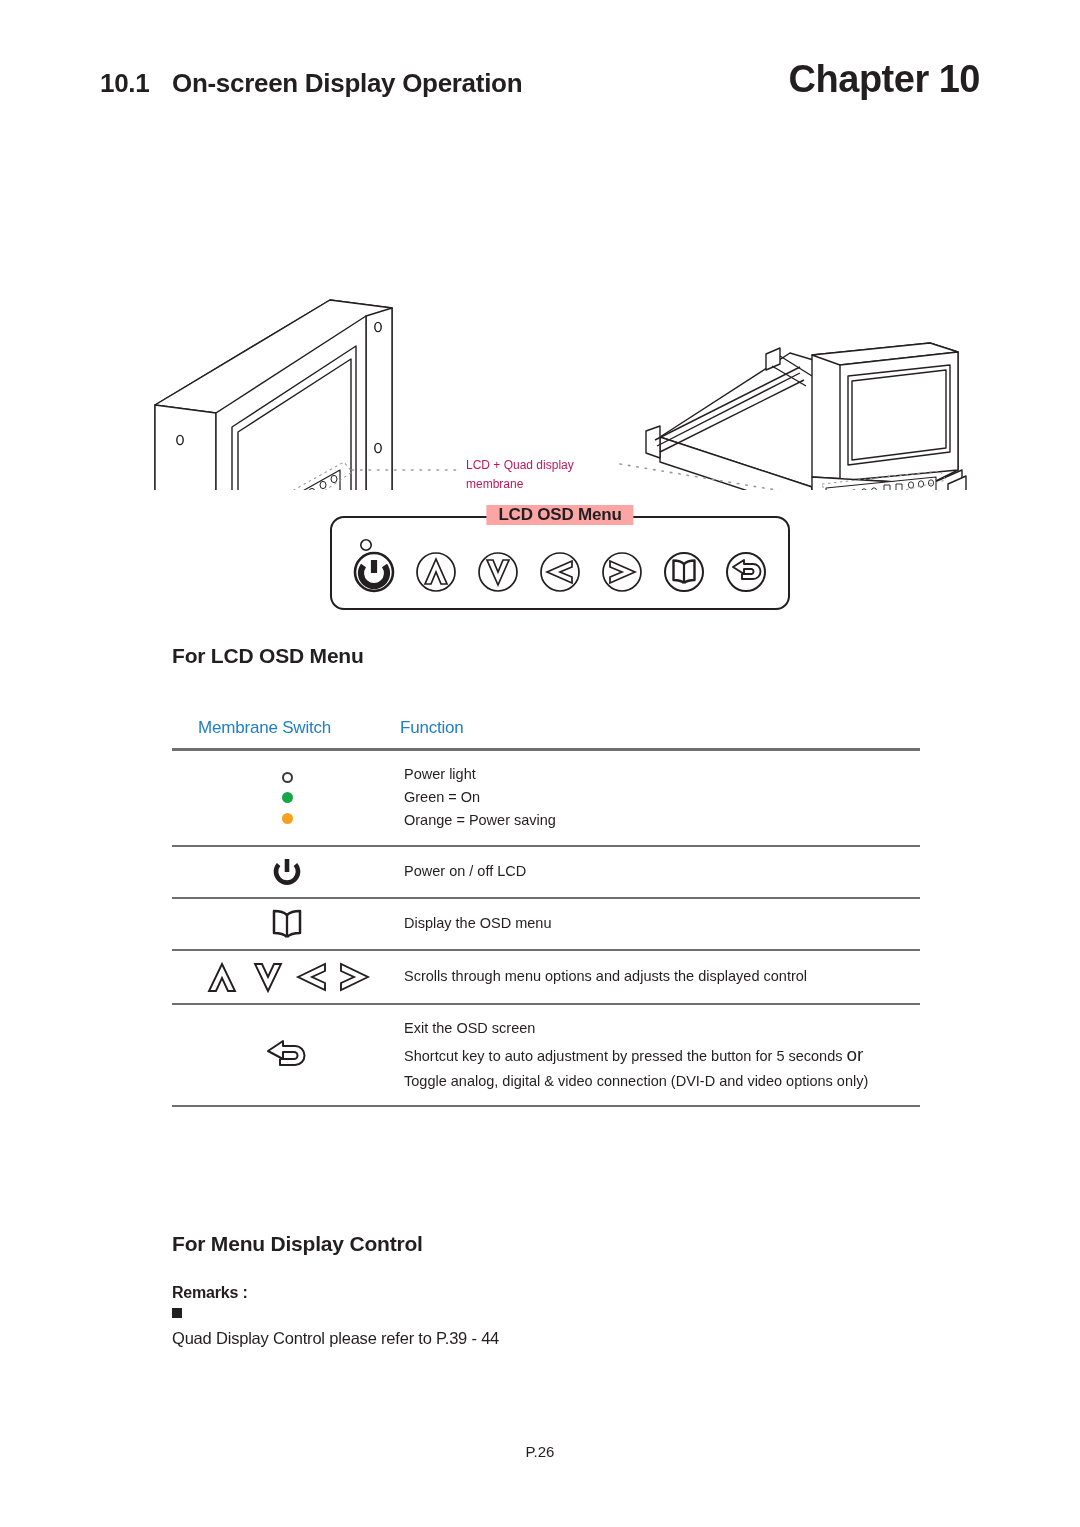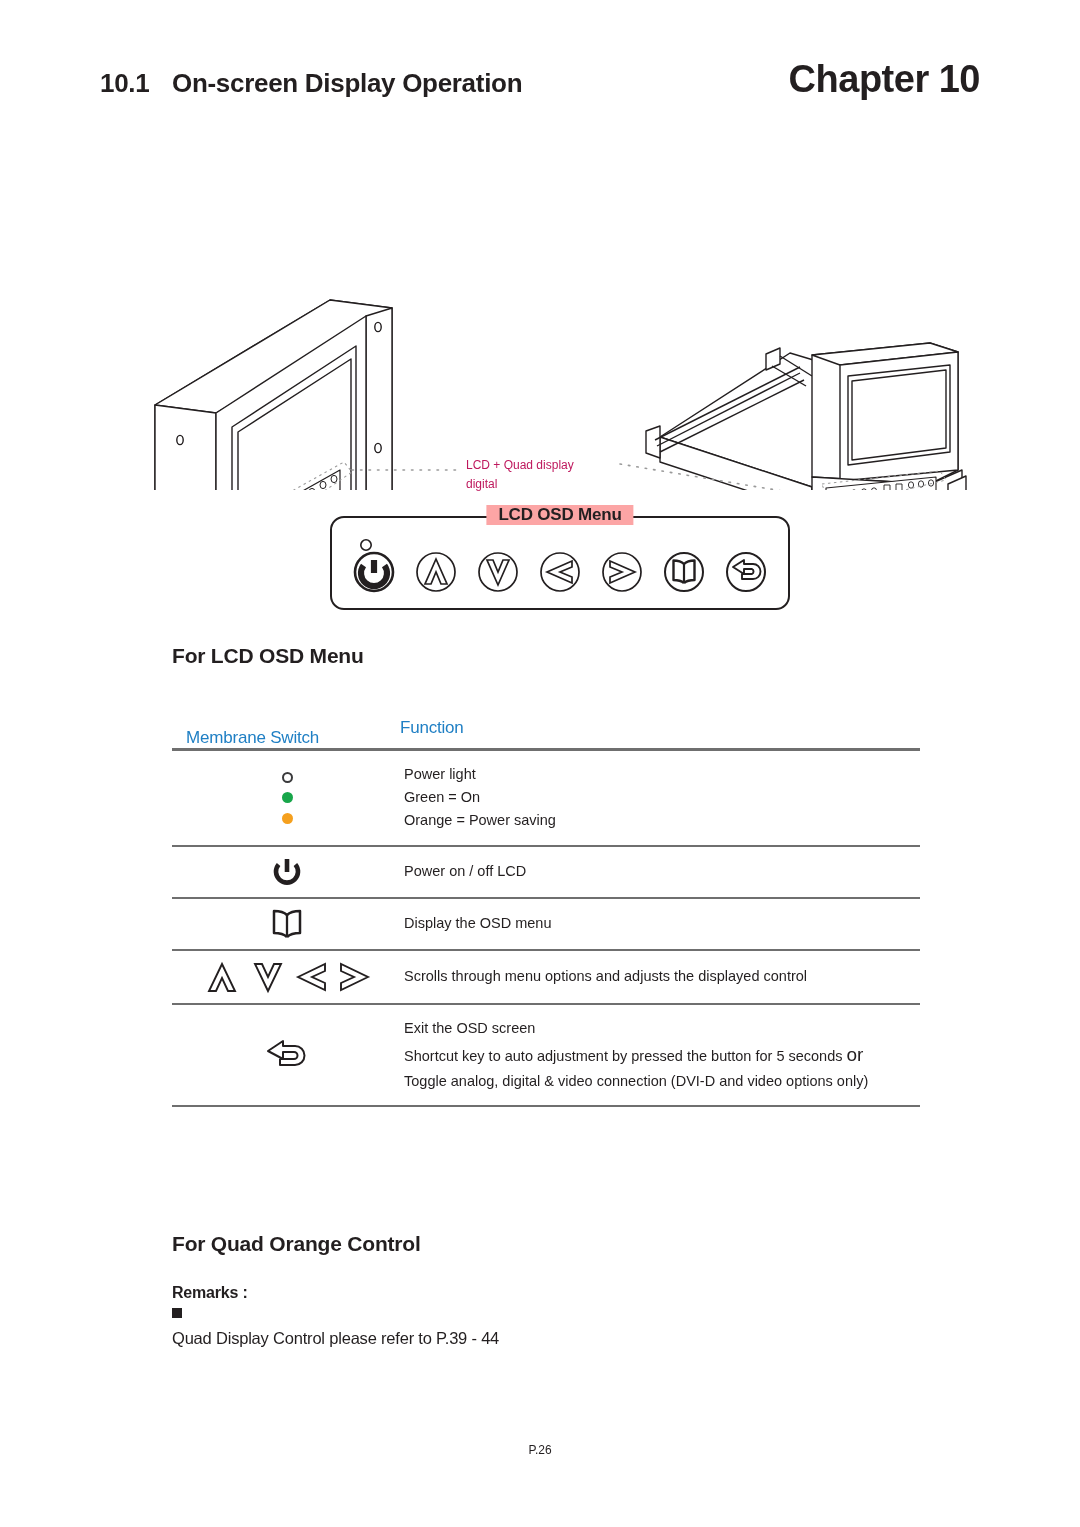--- a/index.html
+++ b/index.html
@@ -137,21 +137,21 @@
     position: relative;
     height: 30px;
   }
   .th {
     position: absolute;
     top: 0;
     color: #1f7fc4;
     font-size: 17px;
     letter-spacing: -0.2px;
   }
-  .th-switch { left: 14px; margin-top: 10px; }
+  .th-switch { left: 26px; }
   .th-func { left: 228px; }
 
   .rule-thick {
     height: 0;
     border-top: 3px solid #6f6f6f;
     margin: 0;
   }
   .rule-thin {
     height: 0;
     border-top: 2px solid #6f6f6f;
@@ -246,21 +246,21 @@
     flex: 0 0 10px;
   }
 
   
   .footer {
     position: absolute;
     top: 1443px;
     left: 0;
     width: 1080px;
     text-align: center;
-    font-size: 12px;
+    font-size: 15px;
     color: #231f20;
   }
 </style>
 </head>
 <body>
 
 <div class="page-header">
   <span class="hdr-num">10.1</span>
   <span class="hdr-title">On-screen Display Operation</span>
   <span class="hdr-chapter">Chapter 10</span>
@@ -357,21 +357,21 @@
       <path d="M948 344 L966 336 L966 362 L948 370 Z" fill="#ffffff"></path>
     </g>
 
     <g stroke="#9a9a9a" stroke-width="1.6" stroke-dasharray="1.5 7" stroke-linecap="round">
       <path d="M620 324 L836 360"></path>
     </g>
   </svg>
 
   <div class="callout">
     <div>LCD + Quad display</div>
-    <div>digital</div>
+    <div>membrane</div>
   </div>
 </div>
 
 <div class="osd-panel-wrap">
   <div class="osd-panel"></div>
   <div class="osd-legend">LCD OSD Menu</div>
 
   <div class="osd-icons">
 
     <div class="slot">
@@ -521,21 +521,21 @@
         <div class="line">Exit the OSD screen</div>
         <div class="line"><span>Shortcut key to auto adjustment by pressed the button for 5 seconds </span><span class="big-or">or</span></div>
         <div class="line">Toggle analog, digital &amp; video connection (DVI-D and video options only)</div>
       </div>
     </div>
   </div>
   <div class="rule-thin"></div>
 
 </div>
 
-<div class="sec-title" id="title-quad">For Quad Orange Control</div>
+<div class="sec-title" id="title-quad">For Menu Display Control</div>
 
 <div class="remarks">
   <div class="remarks-title">Remarks :</div>
   <div class="remark-item">
     <span class="bullet-sq"></span>
     <span>Quad Display Control please refer to P.39 - 44</span>
   </div>
 </div>
 
 <div class="footer">

